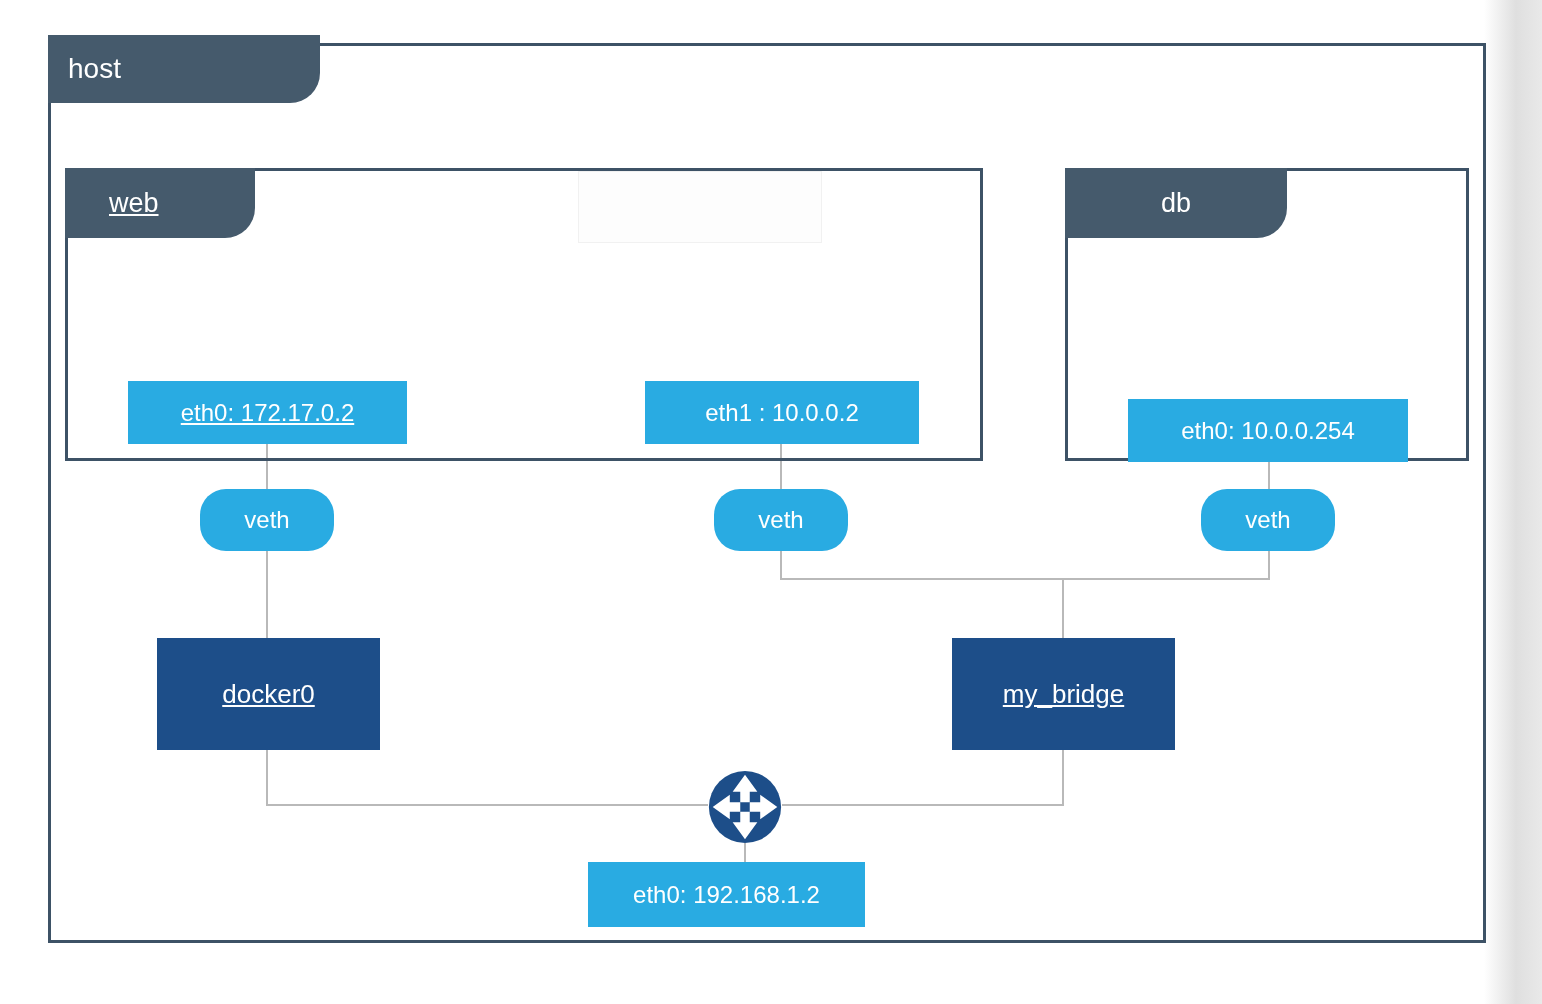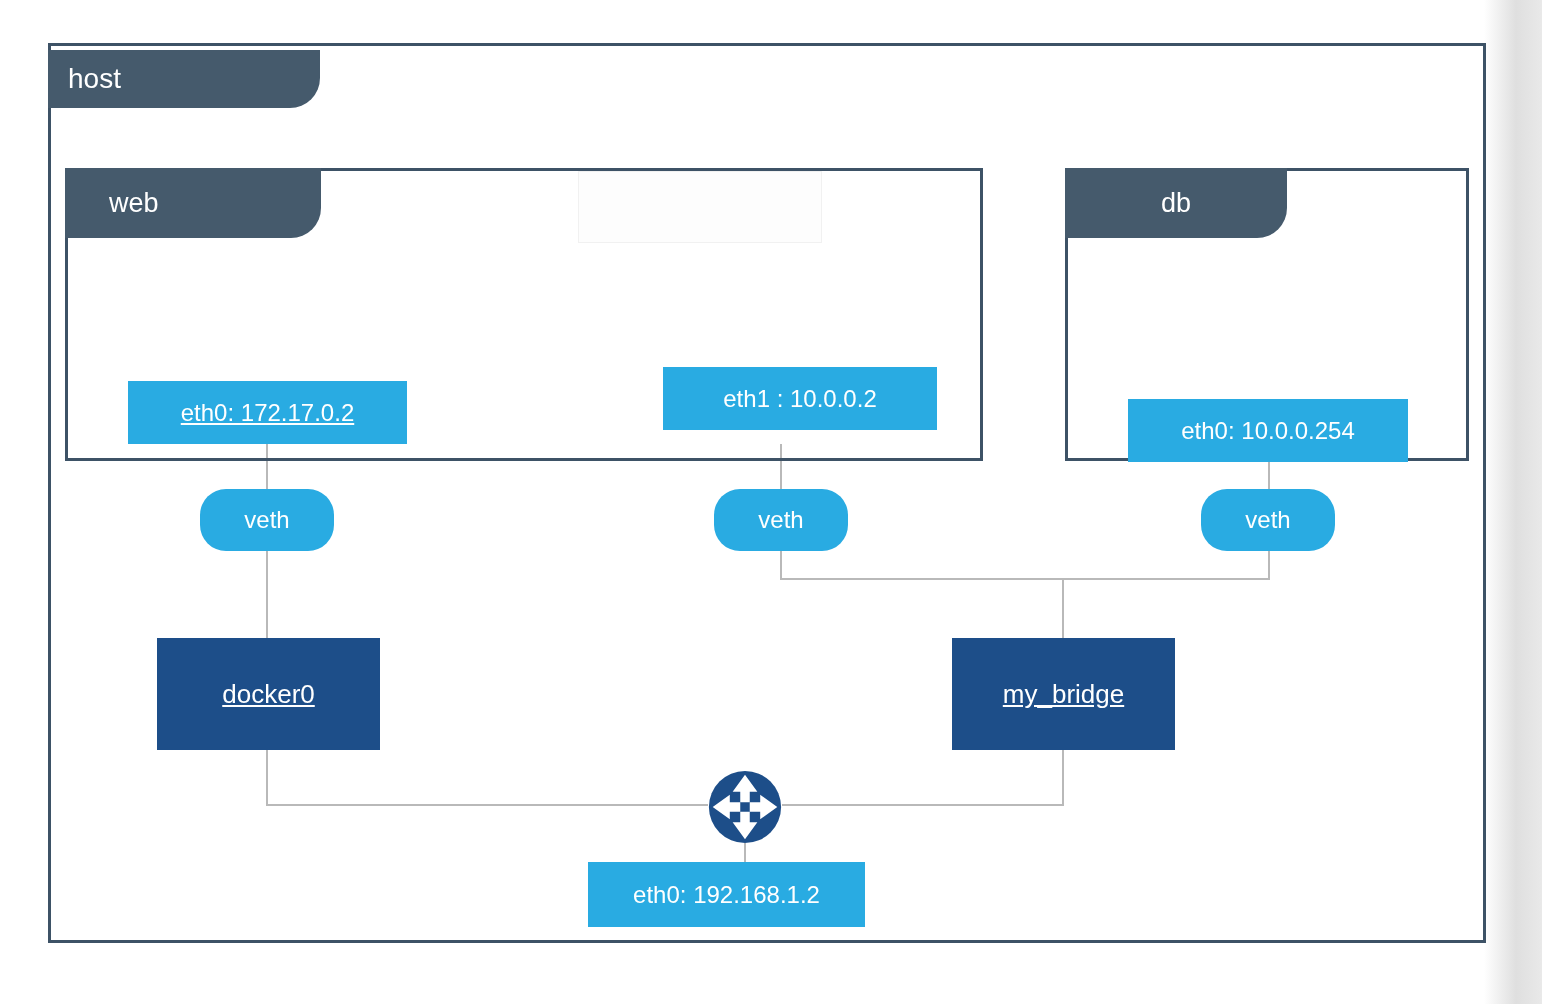--- a/index.html
+++ b/index.html
@@ -114,40 +114,40 @@
   <div class="line" style="left:1062px; top:578px; width:2px; height:60px;"></div>
 
   <div class="line" style="left:1268px; top:444px; width:2px; height:45px;"></div>
   <div class="line" style="left:1268px; top:551px; width:2px; height:29px;"></div>
 
   <div class="line" style="left:1062px; top:750px; width:2px; height:56px;"></div>
   <div class="line" style="left:782px; top:804px; width:282px; height:2px;"></div>
   <div class="line" style="left:744px; top:843px; width:2px; height:20px;"></div>
 
   <div class="outer-box" style="left:48px; top:43px; width:1432px; height:894px;"></div>
-  <div class="tab host-tab" style="left:48px; top:50px; width:272px; height:58px;">
+  <div class="tab host-tab" style="left:48px; top:35px; width:272px; height:68px;">
     <span>host</span>
   </div>
 
   <div class="outer-box" style="left:65px; top:168px; width:912px; height:287px;"></div>
-  <div class="tab inner-tab pad-left" style="left:65px; top:168px; width:256px; height:70px;">
+  <div class="tab inner-tab pad-left" style="left:65px; top:168px; width:190px; height:70px;text-decoration:underline;">
     <span>web</span>
   </div>
 
   <div class="ghost-box"></div>
 
   <div class="outer-box" style="left:1065px; top:168px; width:398px; height:287px;"></div>
   <div class="tab inner-tab centered" style="left:1065px; top:168px; width:222px; height:70px;">
     <span>db</span>
   </div>
 
   <div class="chip" style="left:128px; top:381px; width:279px; height:63px;text-decoration:underline;">
     <span>eth0: 172.17.0.2</span>
   </div>
-  <div class="chip" style="left:645px; top:367px; width:274px; height:63px;margin-left:18px;">
+  <div class="chip" style="left:645px; top:381px; width:274px; height:63px;">
     <span>eth1 : 10.0.0.2</span>
   </div>
   <div class="chip" style="left:1128px; top:399px; width:280px; height:63px;">
     <span>eth0: 10.0.0.254</span>
   </div>
 
   <div class="veth" style="left:200px; top:489px; width:134px; height:62px;">
     <span>veth</span>
   </div>
   <div class="veth" style="left:714px; top:489px; width:134px; height:62px;">

